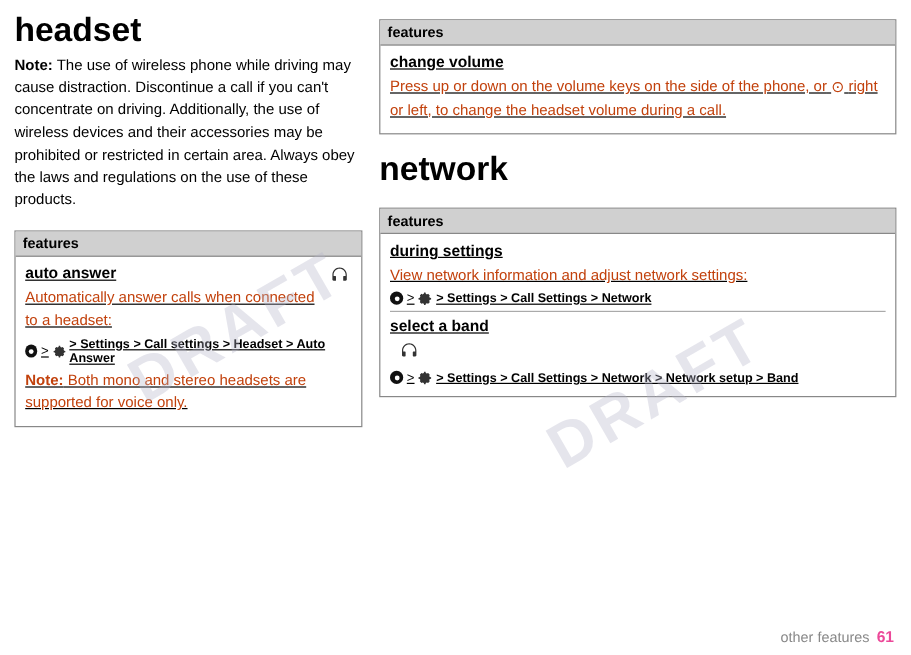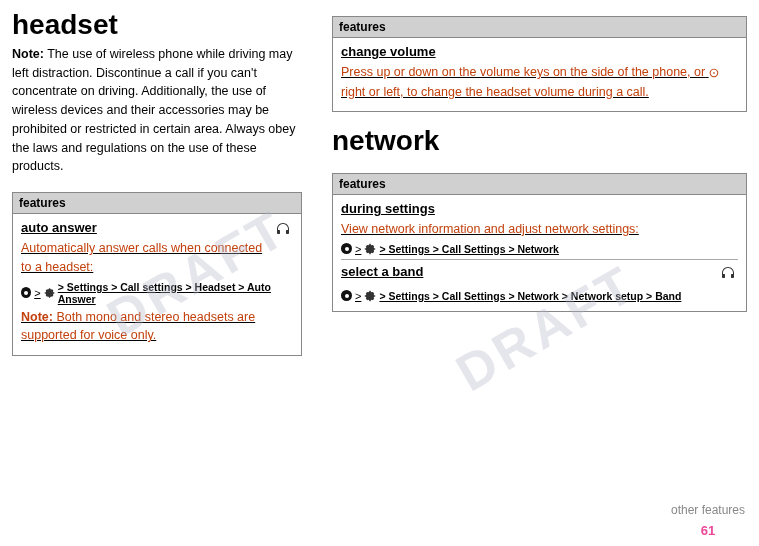--- a/index.html
+++ b/index.html
@@ -12,21 +12,21 @@
       color: #000;
       overflow: hidden;
       position: relative;
     }
 
     .page-container {
       display: flex;
       width: 759px;
       height: 546px;
       padding: 10px 12px 10px 12px;
-      gap: 30px;
+      gap: 14px;
     }
 
     
     .left-col {
       width: 290px;
       flex-shrink: 0;
       display: flex;
       flex-direction: column;
       gap: 10px;
     }
@@ -107,21 +107,20 @@
     }
 
     
     .page-footer {
       position: absolute;
       bottom: 8px;
       right: 14px;
       display: flex;
       align-items: center;
       gap: 6px;
-      flex-direction: column;
     }
 
     .footer-text {
       font-size: 12px;
       color: #888;
     }
 
     .footer-page {
       font-size: 13px;
       font-weight: bold;
@@ -178,20 +177,21 @@
 
     .headset-float-icon {
       float: right;
       margin-left: 6px;
     }
 
     .select-band-row {
       display: flex;
       align-items: flex-start;
       justify-content: space-between;
+      flex-direction: column;
     }
 
     .change-volume-section {
       margin-top: 2px;
     }
 
     .nav-dot {
       display: inline-block;
       width: 11px;
       height: 11px;
@@ -215,21 +215,21 @@
   </style>
 </head>
 <body>
 
 <div class="page-container">
 
   <div class="left-col">
     <div>
       <h1 class="page-title">headset</h1>
       <p class="note-block">
-        <span class="note-label">Note:</span><span> The use of wireless phone while driving may left distraction. Discontinue a call if you can't concentrate on driving. Additionally, the use of wireless devices and their accessories may be prohibited or restricted in certain area. Always obey the laws and regulations on the use of these products.</span>
+        <span class="note-label">Note:</span><span> The use of wireless phone while driving may cause distraction. Discontinue a call if you can't concentrate on driving. Additionally, the use of wireless devices and their accessories may be prohibited or restricted in certain area. Always obey the laws and regulations on the use of these products.</span>
       </p>
     </div>
 
     <div class="feature-table">
       <div class="feature-table-header">features</div>
       <div class="feature-table-body">
         <div class="feature-title">
           <span>auto answer</span>
           
           <span class="headset-float-icon">

